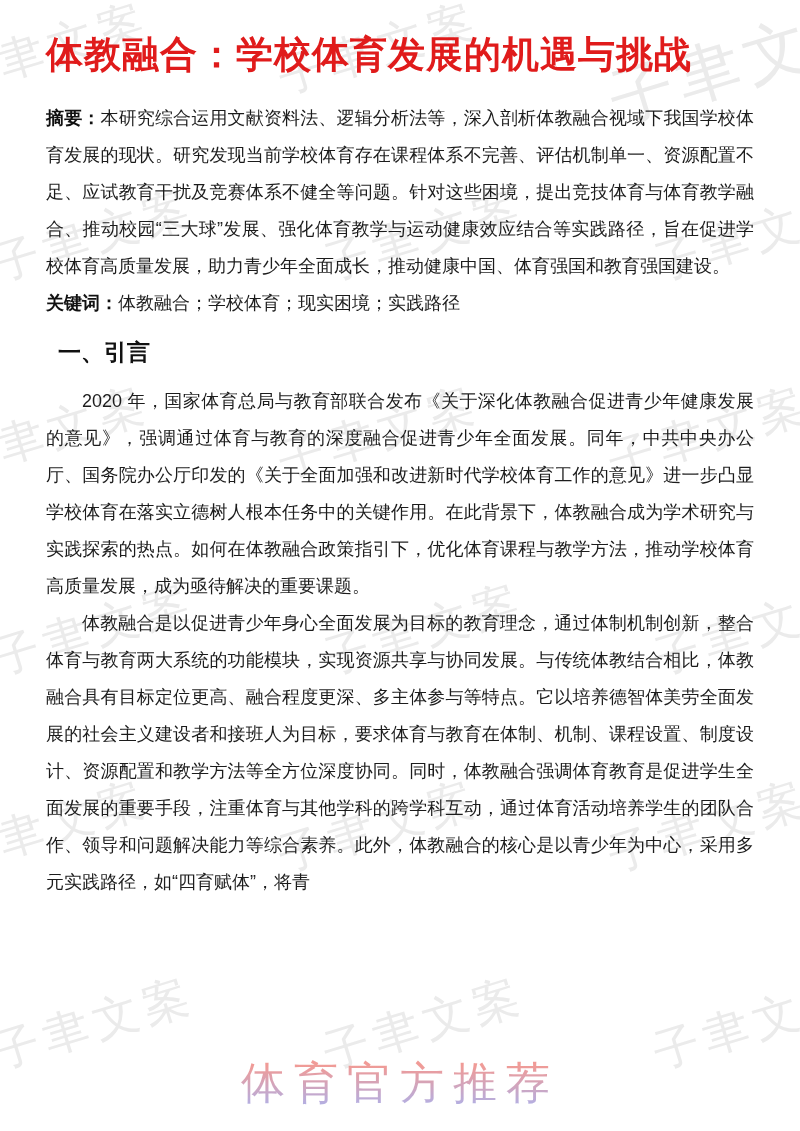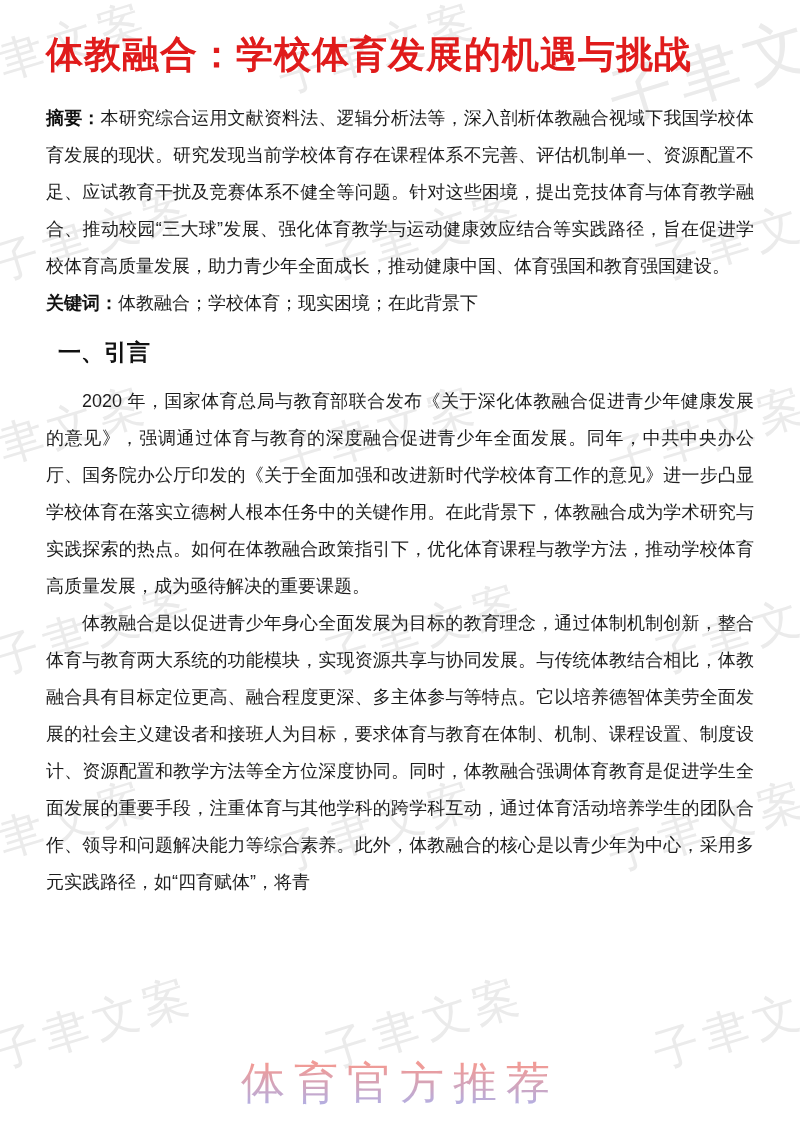--- a/index.html
+++ b/index.html
@@ -103,21 +103,21 @@
       <span class="wm" style="left: 320px; top: 993px;">子聿文案</span>
       <span class="wm" style="left: 650px; top: 993px;">子聿文案</span>
     </div>
 
   <div class="doc">
 
     <h1 class="title" style="color: rgb(224, 27, 27);">体教融合：学校体育发展的机遇与挑战</h1>
 
     <p class="para"><span class="lbl">摘要：</span><span>本研究综合运用文献资料法、逻辑分析法等，深入剖析体教融合视域下我国学校体育发展的现状。研究发现当前学校体育存在课程体系不完善、评估机制单一、资源配置不足、应试教育干扰及竞赛体系不健全等问题。针对这些困境，提出竞技体育与体育教学融合、推动校园“三大球”发展、强化体育教学与运动健康效应结合等实践路径，旨在促进学校体育高质量发展，助力青少年全面成长，推动健康中国、体育强国和教育强国建设。</span></p>
 
-    <p class="para"><span class="lbl">关键词：</span><span>体教融合；学校体育；现实困境；在此背景下</span></p>
+    <p class="para"><span class="lbl">关键词：</span><span>体教融合；学校体育；现实困境；实践路径</span></p>
 
     <h2 class="sec-heading">一、引言</h2>
 
     <p class="para indent">2020 年，国家体育总局与教育部联合发布《关于深化体教融合促进青少年健康发展的意见》，强调通过体育与教育的深度融合促进青少年全面发展。同年，中共中央办公厅、国务院办公厅印发的《关于全面加强和改进新时代学校体育工作的意见》进一步凸显学校体育在落实立德树人根本任务中的关键作用。在此背景下，体教融合成为学术研究与实践探索的热点。如何在体教融合政策指引下，优化体育课程与教学方法，推动学校体育高质量发展，成为亟待解决的重要课题。</p>
 
 
     <p class="para indent">体教融合是以促进青少年身心全面发展为目标的教育理念，通过体制机制创新，整合体育与教育两大系统的功能模块，实现资源共享与协同发展。与传统体教结合相比，体教融合具有目标定位更高、融合程度更深、多主体参与等特点。它以培养德智体美劳全面发展的社会主义建设者和接班人为目标，要求体育与教育在体制、机制、课程设置、制度设计、资源配置和教学方法等全方位深度协同。同时，体教融合强调体育教育是促进学生全面发展的重要手段，注重体育与其他学科的跨学科互动，通过体育活动培养学生的团队合作、领导和问题解决能力等综合素养。此外，体教融合的核心是以青少年为中心，采用多元实践路径，如“四育赋体”，将青</p>
 
   </div>
 

